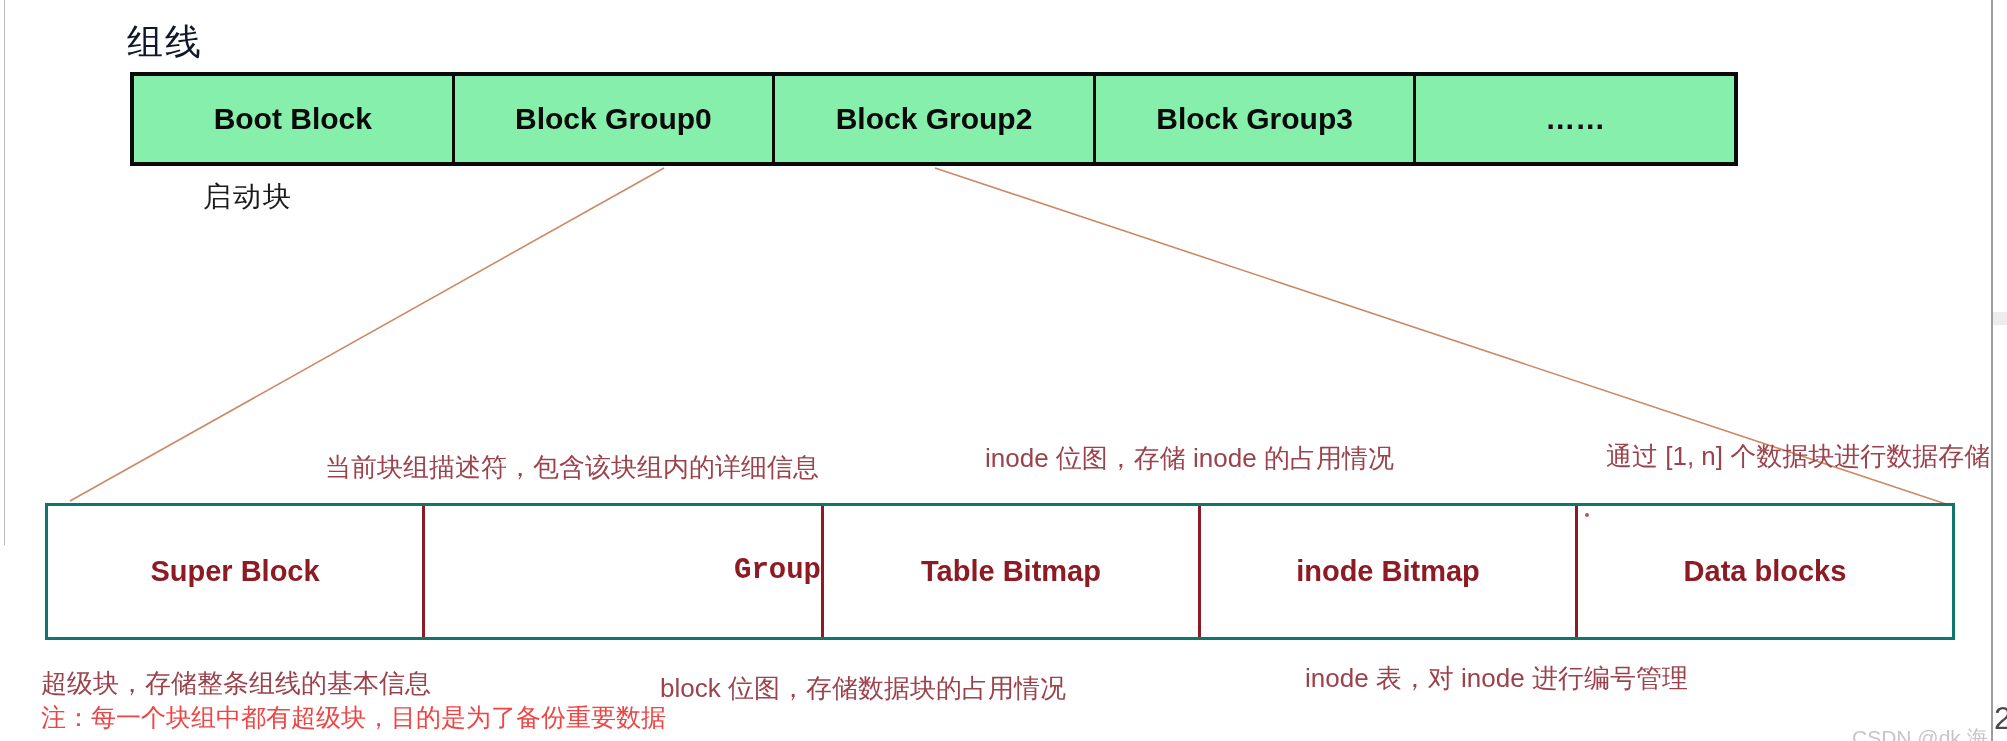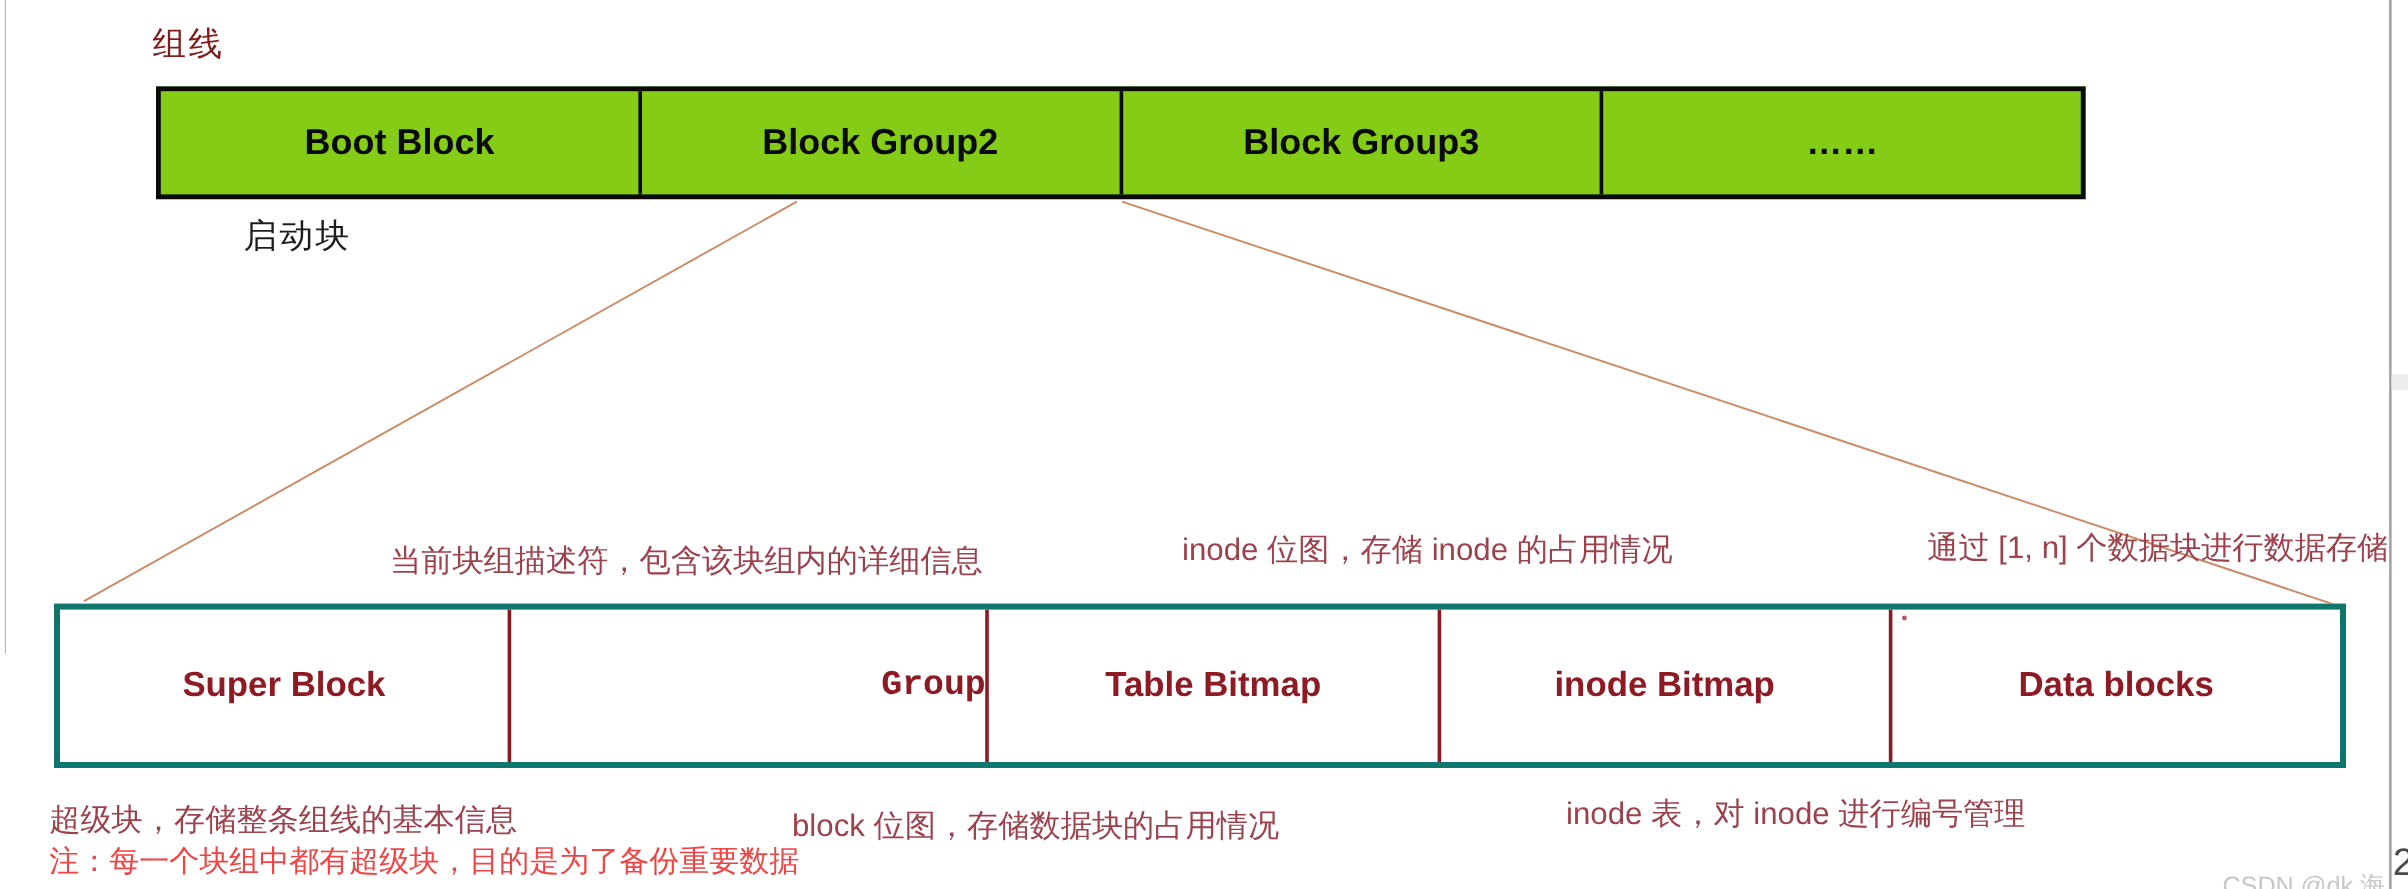--- a/index.html
+++ b/index.html
@@ -6,27 +6,27 @@
   body{
     width:2007px;height:741px;position:relative;background:#ffffff;
     font-family:"Liberation Sans", sans-serif;overflow:hidden;
   }
   
   .vline-left{position:absolute;left:4px;top:0;width:1px;height:545px;background:#b8b8b8;}
   .vline-right{position:absolute;left:1991px;top:0;width:2px;height:741px;background:#9d9d9d;}
   .edge-band{position:absolute;left:1993px;top:312px;width:14px;height:13px;background:#ededed;}
 
   
-  .label-zuxian{position:absolute;left:127px;top:18px;font-size:28px;color:#7f1d1d;letter-spacing:2px;}
+  .label-zuxian{position:absolute;left:127px;top:18px;font-size:36px;color:#0f172a;letter-spacing:2px;}
   .label-qidongkuai{position:absolute;left:203px;top:178px;font-size:28px;color:#1c1c1c;letter-spacing:2px;}
 
   
   .top-row{
     position:absolute;left:130px;top:72px;width:1608px;height:94px;
-    display:flex;border:4px solid #0a0a0a;box-sizing:border-box;background:#84cc16;
+    display:flex;border:4px solid #0a0a0a;box-sizing:border-box;background:#86efac;
   }
   .top-cell{
     flex:1;display:flex;align-items:center;justify-content:center;
     font-weight:bold;font-size:30px;color:#0a0a0a;box-sizing:border-box;
   }
   .top-cell + .top-cell{border-left:3px solid #0a0a0a;}
 
   
   .connector-svg{position:absolute;left:0;top:0;width:2007px;height:741px;pointer-events:none;}
 
@@ -39,21 +39,21 @@
   .anno-block-bitmap{left:660px;top:671px;}
   .anno-inode-table{left:1305px;top:661px;}
   .anno-note{
     position:absolute;left:41px;top:701px;font-size:25px;font-weight:normal;
     color:#ef4444;white-space:nowrap;
   }
 
   
   .bottom-row{
     position:absolute;left:45px;top:503px;width:1910px;height:137px;
-    display:flex;border:5px solid #0f766e;box-sizing:border-box;background:#fff;
+    display:flex;border:3px solid #0f766e;box-sizing:border-box;background:#fff;
   }
   .bottom-cell{
     flex:1;display:flex;flex-direction:column;align-items:center;justify-content:center;
     font-weight:bold;font-size:29px;color:#8e1b24;box-sizing:border-box;line-height:1.45;
   }
   .bottom-cell + .bottom-cell{border-left:3px solid #8e1b24;}
   .bottom-cell.left-align{align-items:flex-end;padding-left:22px;font-family:Liberation Mono, monospace;}
 
   .artifact-dot{position:absolute;left:1585px;top:513px;width:4px;height:4px;background:#b4565e;border-radius:50%;}
 
@@ -66,20 +66,21 @@
 
 <div class="vline-left"></div>
 <div class="vline-right"></div>
 <div class="edge-band"></div>
 
 <div class="label-zuxian">组线</div>
 <div class="label-qidongkuai">启动块</div>
 
 <div class="top-row">
   <div class="top-cell">Boot Block</div>
+  <div class="top-cell">Block Group0</div>
   <div class="top-cell">Block Group2</div>
   <div class="top-cell">Block Group3</div>
   <div class="top-cell">……</div>
 </div>
 
 <svg class="connector-svg" viewBox="0 0 2007 741" xmlns="http://www.w3.org/2000/svg">
   <line x1="664" y1="168" x2="70" y2="501" stroke="#cc8a66" stroke-width="1.6"></line>
   <line x1="935" y1="168" x2="1946" y2="504" stroke="#cc8a66" stroke-width="1.6"></line>
 </svg>
 

